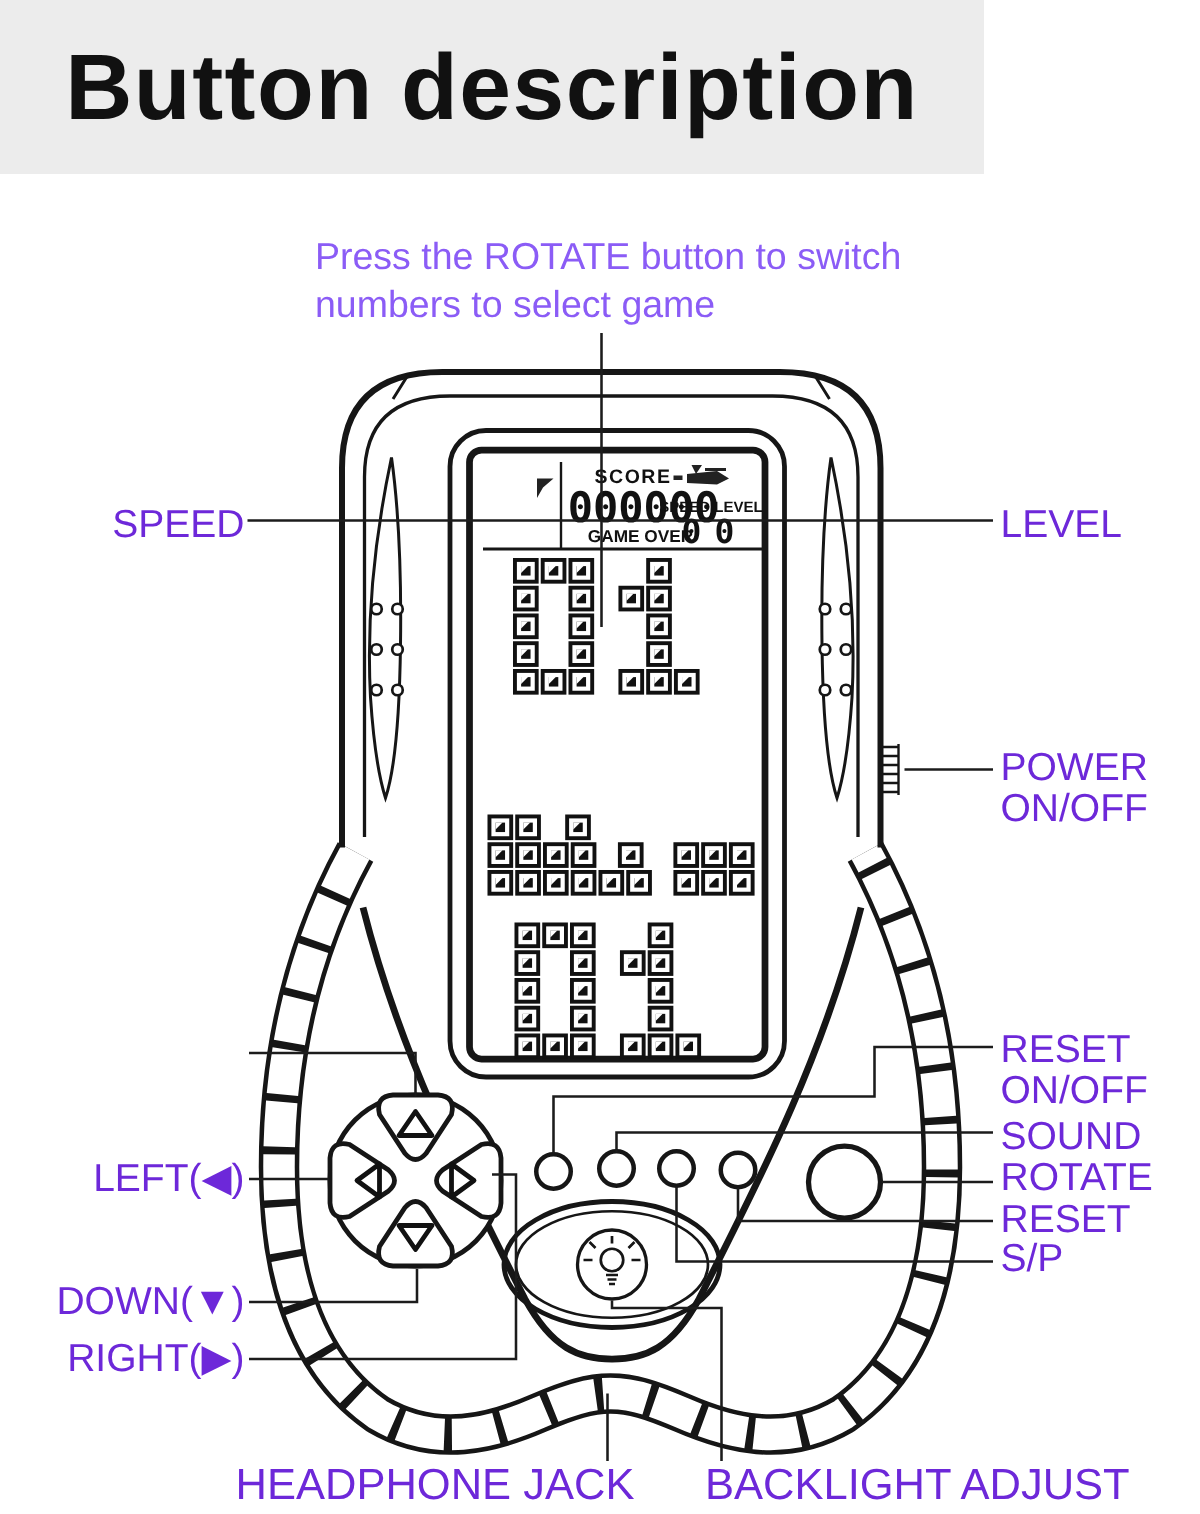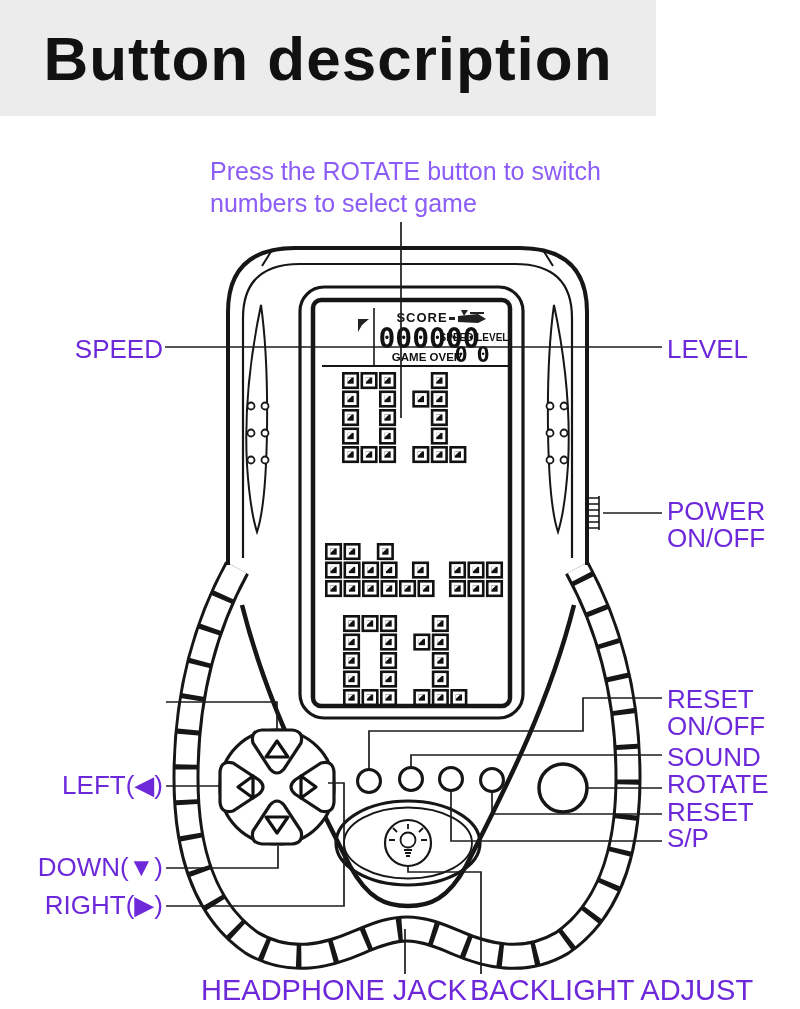--- a/index.html
+++ b/index.html
@@ -345,16 +345,16 @@
   <div class="callout rt" style="top:854px;">DOWN(▼)</div>
   <div class="callout rt" style="top:892px;">RIGHT(▶)</div>
   <div class="callout lt" style="top:686px;">
     <div>RESET</div>
     <div>ON/OFF</div>
   </div>
   <div class="callout lt" style="top:744px;">SOUND</div>
   <div class="callout lt" style="top:771px;">ROTATE</div>
   <div class="callout lt" style="top:799px;">RESET</div>
   <div class="callout lt" style="top:825px;">S/P</div>
-  <div class="callout bottom" style="left:150px;width:280px;text-align:center;margin-left:44px;">HEADPHONE JACK</div>
+  <div class="callout bottom" style="left:150px;width:280px;text-align:center;">HEADPHONE JACK</div>
   <div class="callout bottom" style="left:470px;width:300px;text-align:left;">BACKLIGHT ADJUST</div>
 
 </div>
 
 </body></html>

